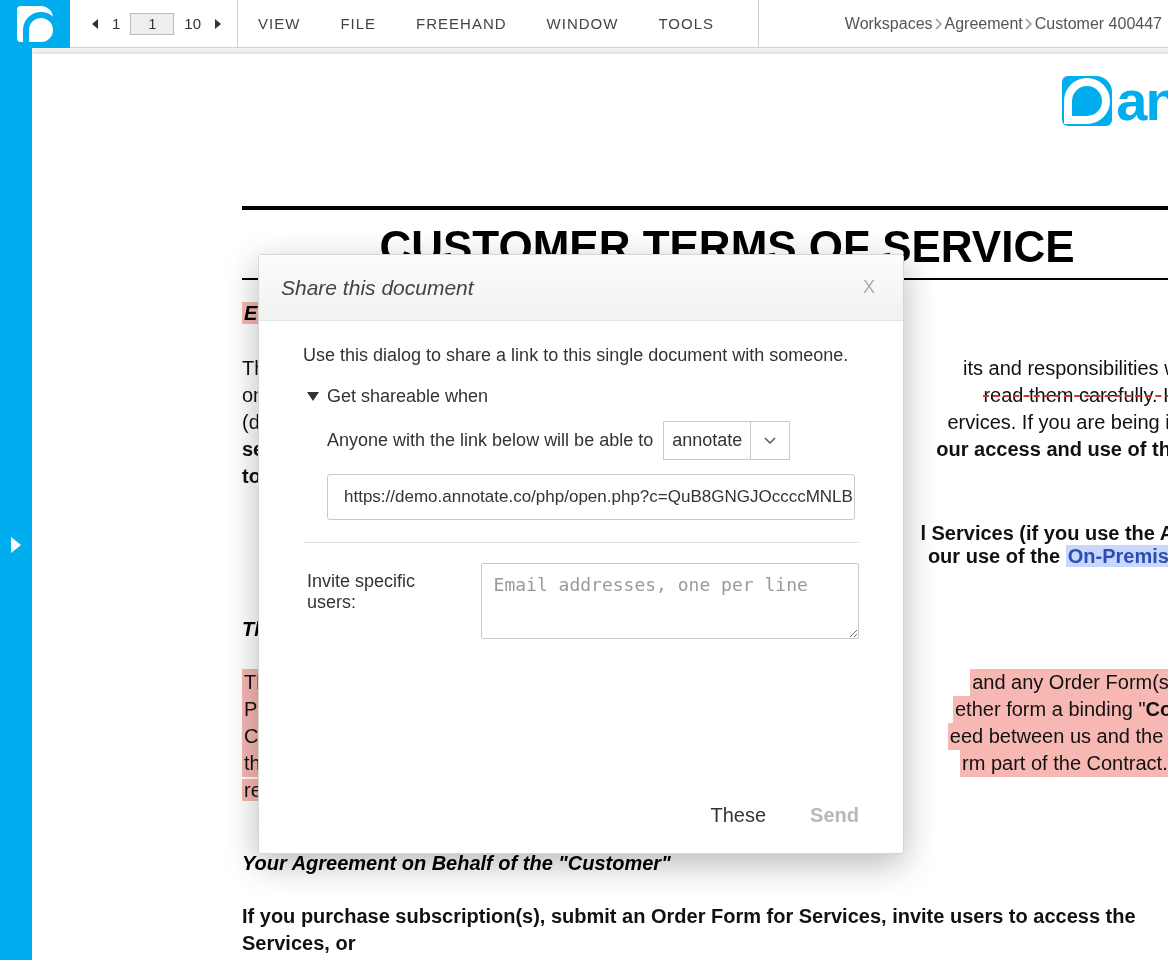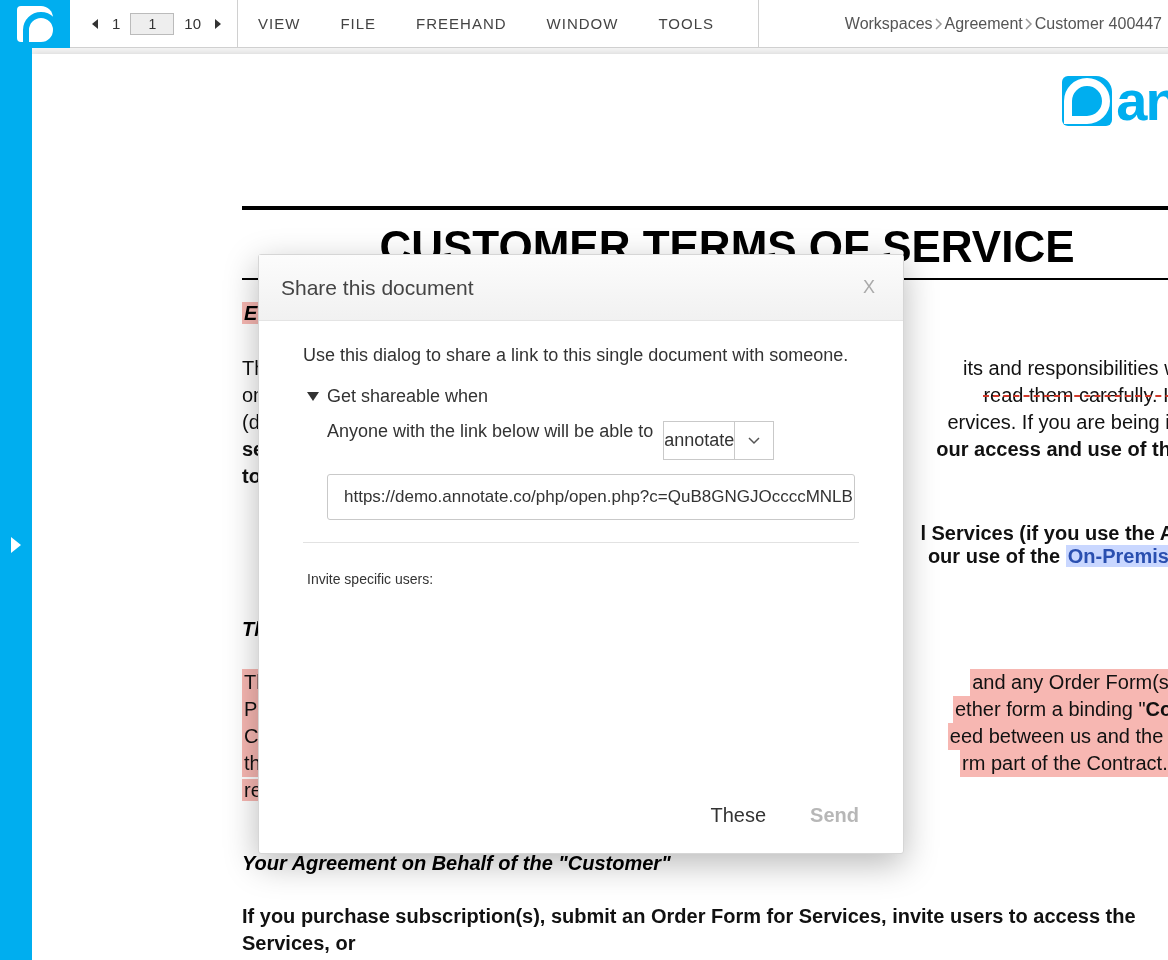--- a/index.html
+++ b/index.html
@@ -99,39 +99,39 @@
     background: #fff; border: 1px solid #d6d6d6; border-radius: 3px;
     box-shadow: 0 10px 34px rgba(0,0,0,0.28);
     display:flex; flex-direction:column;
   }
   .modal-header {
     height: 66px;
     background: linear-gradient(#fcfcfc, #f1f1f1);
     border-bottom: 1px solid #e4e4e4;
     display:flex; align-items:center; padding: 0 22px;
   }
-  .modal-title { font-size: 21px; color:#444; }
+  .modal-title { font-size: 21px; color:#444;font-style:italic; }
   .modal-close { margin-left:auto; color:#aaa; font-size:18px; cursor:pointer; padding:4px 6px;}
   .modal-body { padding: 24px 44px 8px 44px; font-size:18px; color:#333; flex:1; }
   .modal-body p { margin-bottom: 10px; }
   .share-link-toggle { display:flex; align-items:center; gap:8px; margin: 20px 0 14px 4px; color:#333; cursor:pointer;}
   .share-link-toggle svg { width:12px; height:10px; }
-  .perm-row { display:flex; align-items:flex-start; gap:10px; margin: 10px 0 14px 24px; }
+  .perm-row { display:flex; align-items:center; gap:10px; margin: 10px 0 14px 24px; }
   .perm-select { display:flex; }
-  .perm-select .val { border:1px solid #c9c9c9; padding:8px 0; font-size:18px; color:#333; border-right:none;}
+  .perm-select .val { border:1px solid #c9c9c9; padding:8px 8px; font-size:18px; color:#333; border-right:none;}
   .perm-select .caret { border:1px solid #c9c9c9; width:40px; display:flex; align-items:center; justify-content:center; cursor:pointer;}
   .perm-select .caret svg{ width:12px; height:8px; color:#555;}
   .url-box {
     margin: 6px 0 0 24px;
     border:1px solid #c9c9c9; border-radius:3px; padding: 12px 16px; width: 528px;
     font-size: 17px; color:#333; white-space:nowrap; overflow:hidden;
   }
   .divider { height:1px; background:#e2e2e2; margin: 22px 0 20px; }
   .invite-row { display:flex; gap: 14px; align-items:flex-start; margin-left:4px;}
-  .invite-label { font-size:14px; color:#333; padding-top:8px; }
+  .invite-label { font-size:18px; color:#333; padding-top:8px; }
   .invite-text {
     width: 384px; height: 76px; border:1px solid #c9c9c9; border-radius:2px;
     font-size:18px; padding:10px 12px; color:#333; resize: both;
   }
   .invite-text::placeholder { color:#9a9a9a; }
   .modal-footer {
     padding: 18px 44px 26px; display:flex; justify-content:flex-end; gap: 44px;
     font-size: 20px;
   }
   .btn-cancel { color:#333; cursor:pointer; }
@@ -293,20 +293,21 @@
           </div>
         </div>
       </div>
 
       <div class="url-box">https://demo.annotate.co/php/open.php?c=QuB8GNGJOccccMNLBPSwg3</div>
 
       <div class="divider"></div>
 
       <div class="invite-row">
         <div class="invite-label">Invite specific users:</div>
+        <textarea class="invite-text" placeholder="Email addresses, one per line" style=""></textarea>
       </div>
     </div>
     <div class="modal-footer">
       <span class="btn-cancel">These</span>
       <span class="btn-send">Send</span>
     </div>
   </div>
 
 </div>
 

